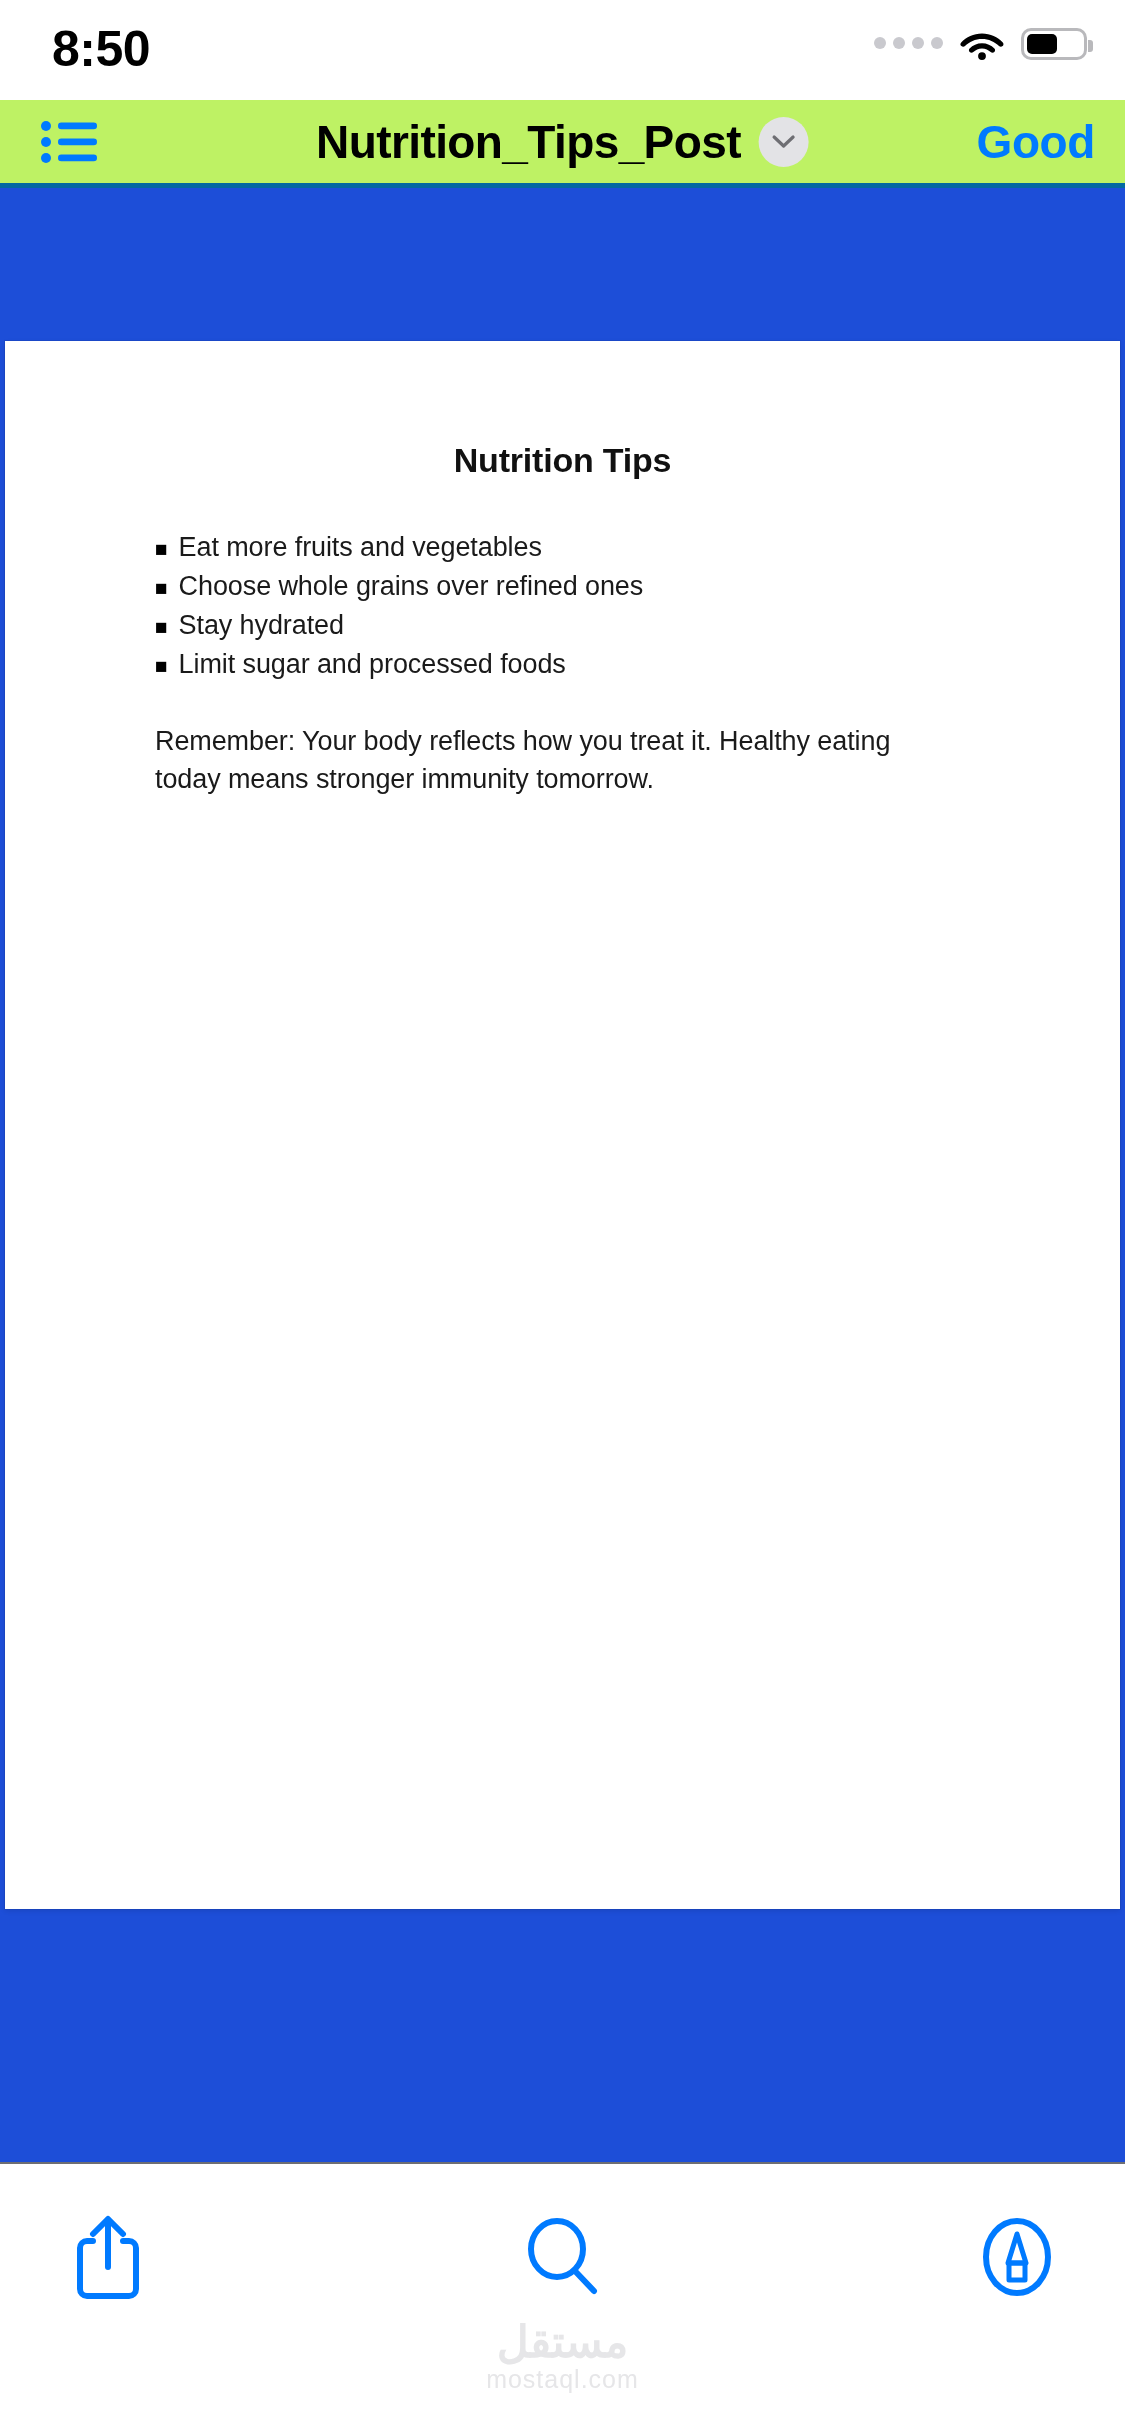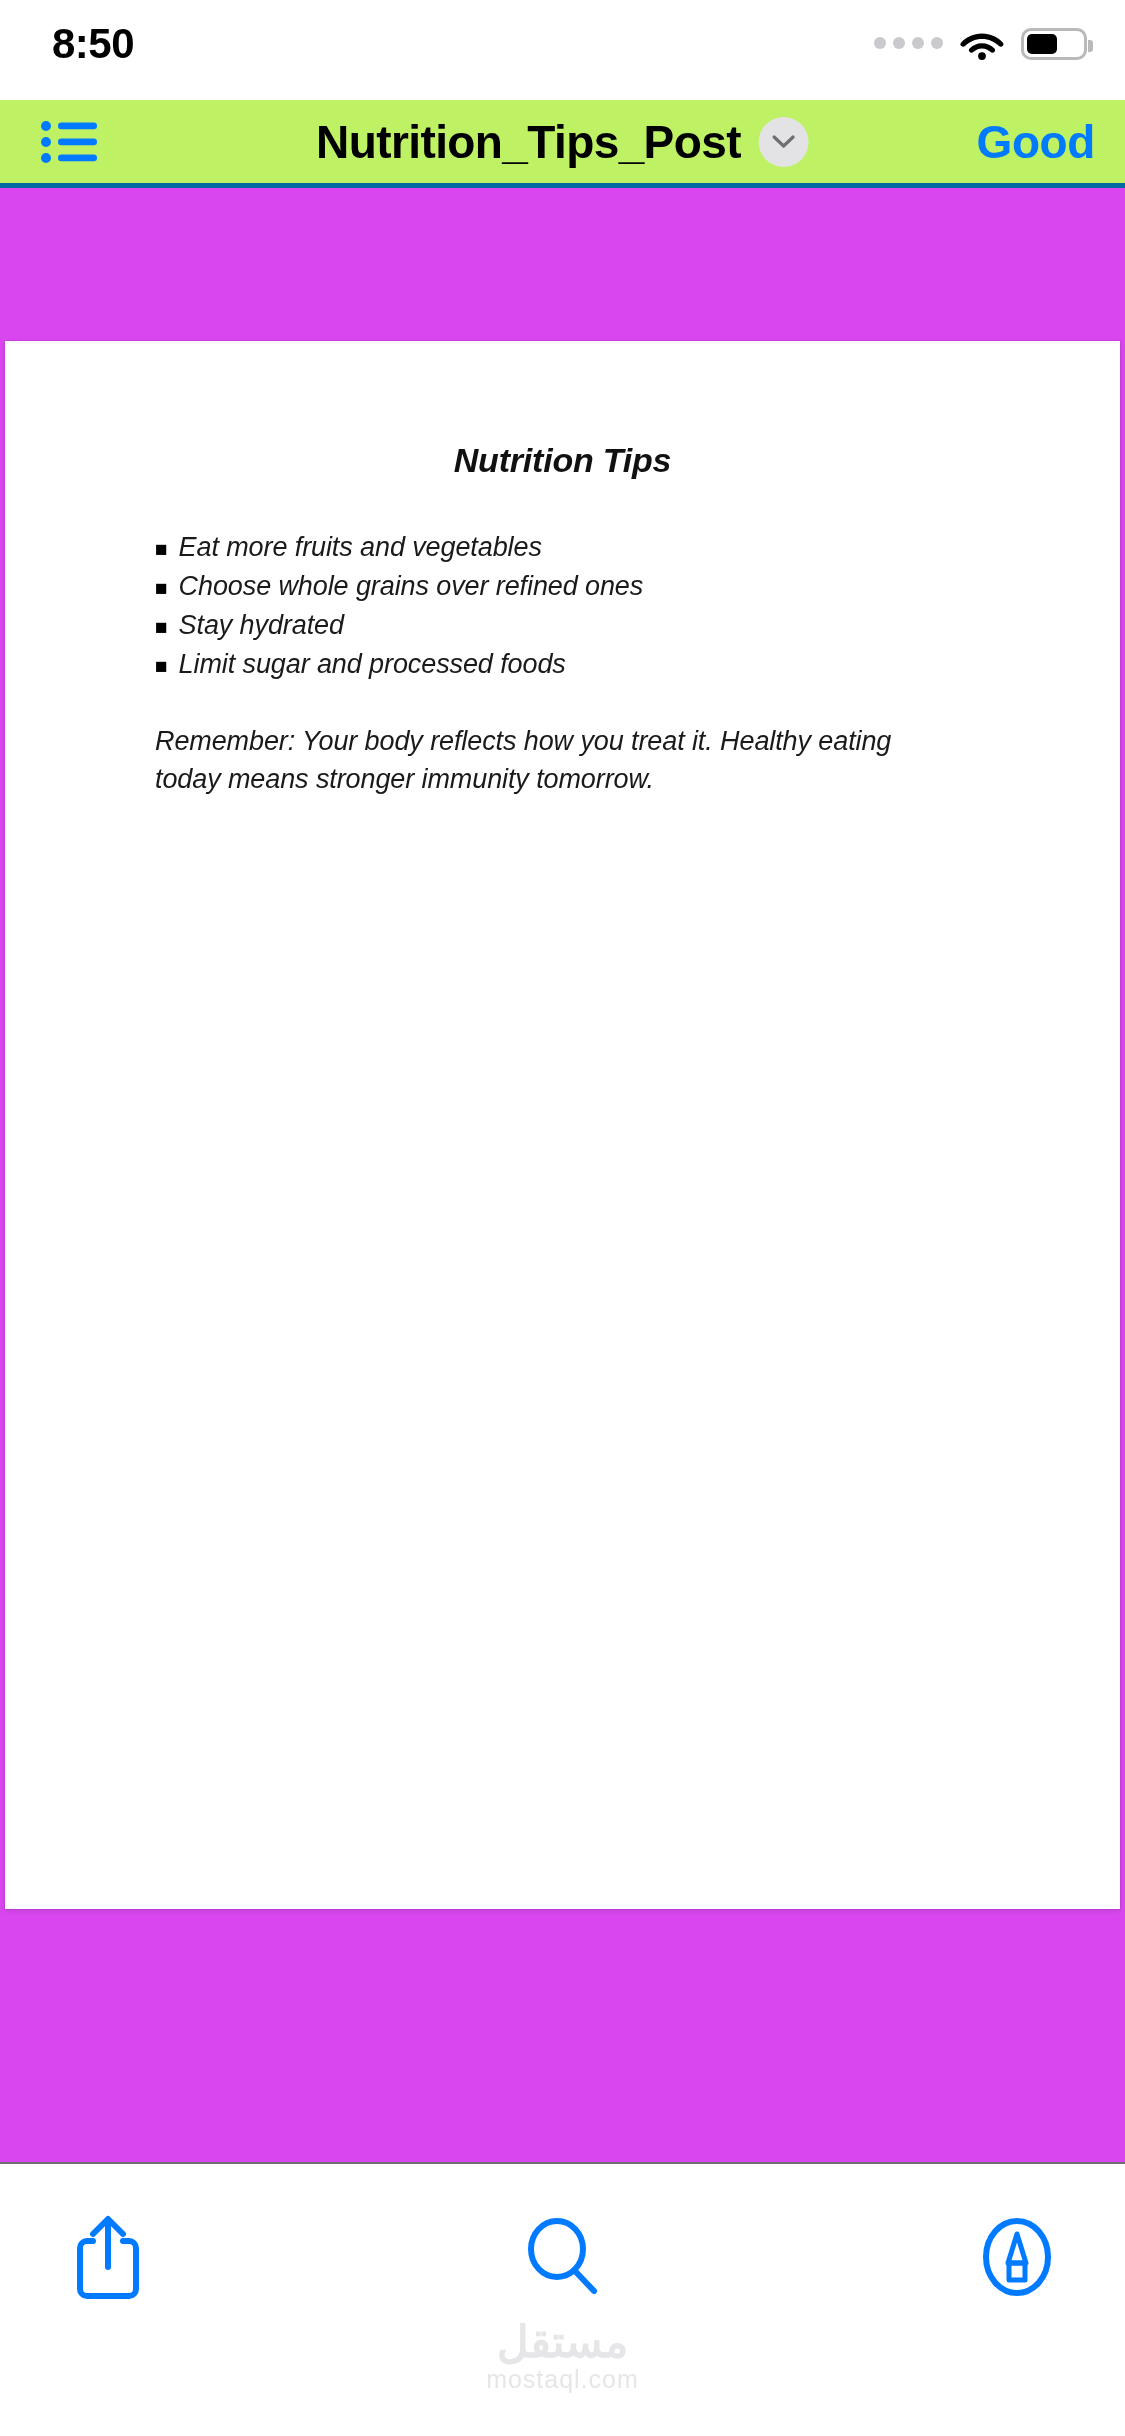--- a/index.html
+++ b/index.html
@@ -20,21 +20,21 @@
   
   .status-bar {
     height:100px;
     flex:0 0 100px;
     position:relative;
     background:#ffffff;
   }
   .status-time {
     position:absolute;
     left:52px; top:20px;
-    font-size:42px;
+    font-size:50px;
     font-weight:600;
     letter-spacing:-0.5px;
     color:#000;
   }
   .status-right {
     position:absolute;
     right:38px; top:28px;
     display:flex; align-items:center; gap:17px;
   }
   .signal-dots { display:flex; align-items:flex-end; gap:7px; padding-bottom:2px; }
@@ -104,25 +104,24 @@
     transform:translateY(-50%);
     font-size:46px;
     font-weight:600;
     color:#007aff;
     letter-spacing:-0.4px;
   }
 
   
   .doc-area {
     flex:1 1 auto;
-    background:#d946ef;
+    background:#1d4ed8;
     position:relative;
     overflow:hidden;
     padding-top:153px;
-    font-style:italic;
   }
   .doc-page {
     position:relative;
     margin:0 5px;
     width:1115px;
     height:1568px;
     background:#ffffff;
     box-shadow:0 0 0 1px rgba(0,0,0,0.06), 0 2px 5px rgba(0,0,0,0.10);
     padding:100px 150px 0 150px;
   }

